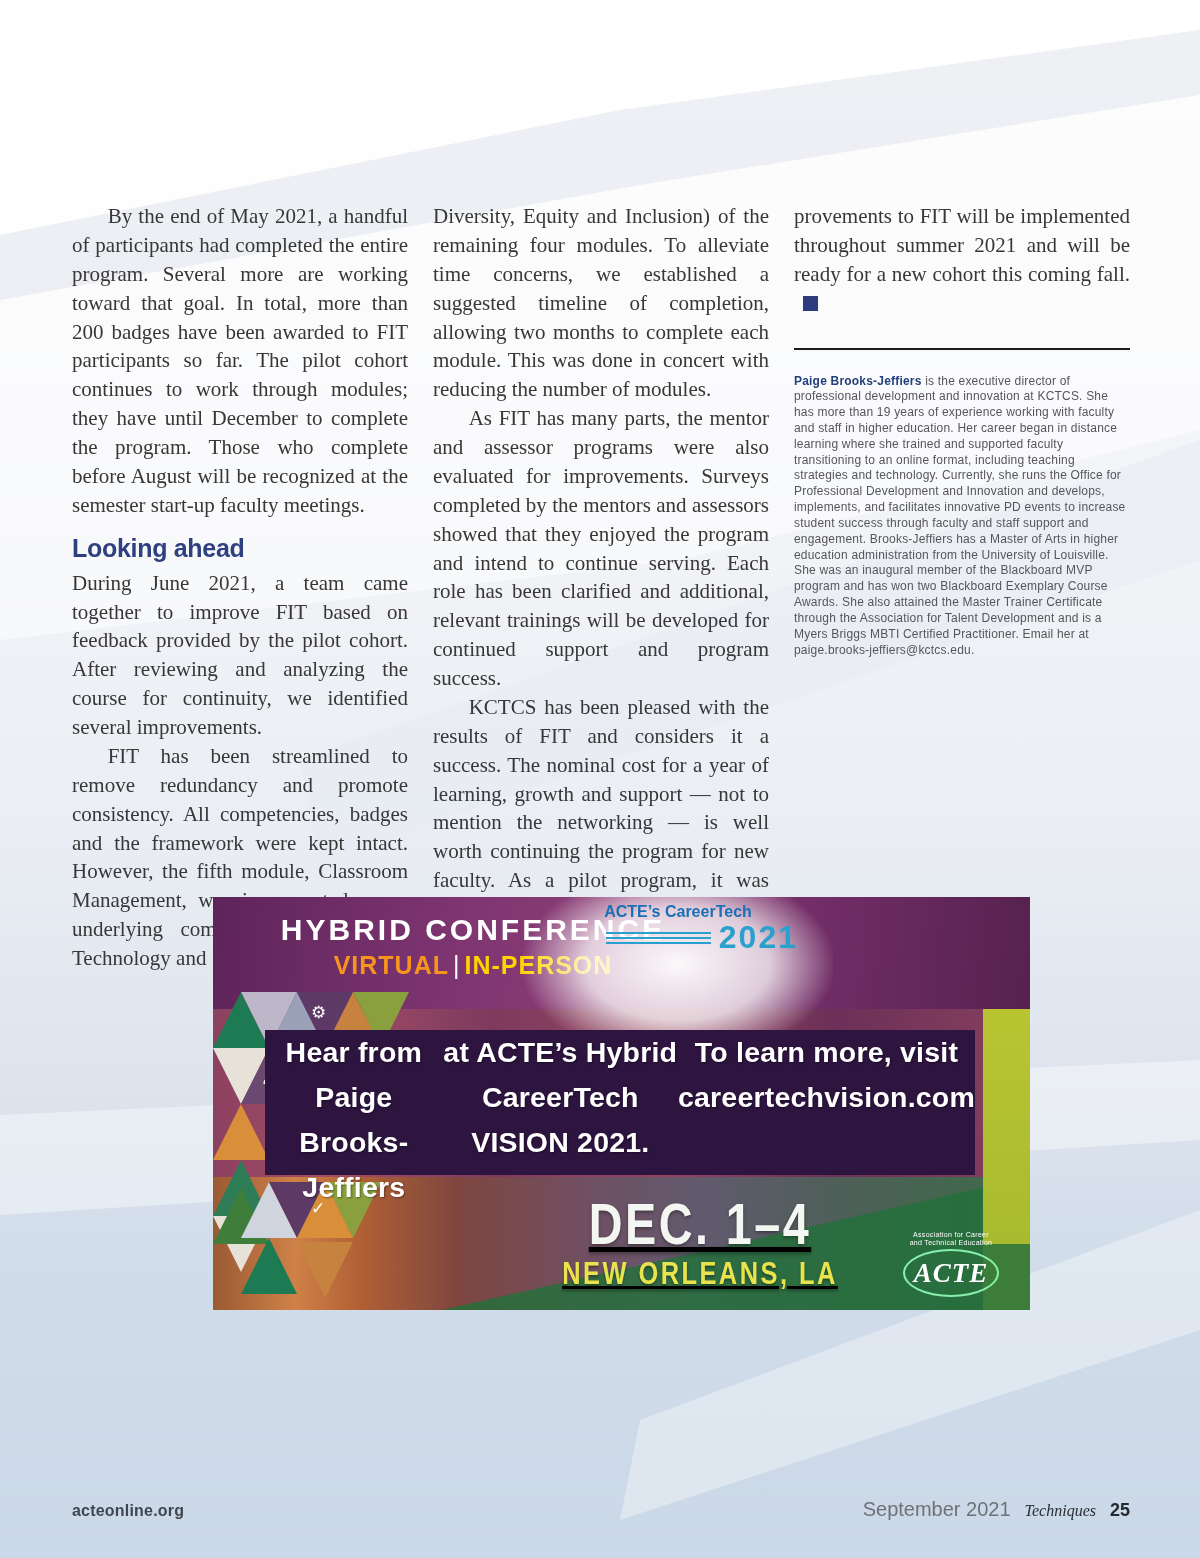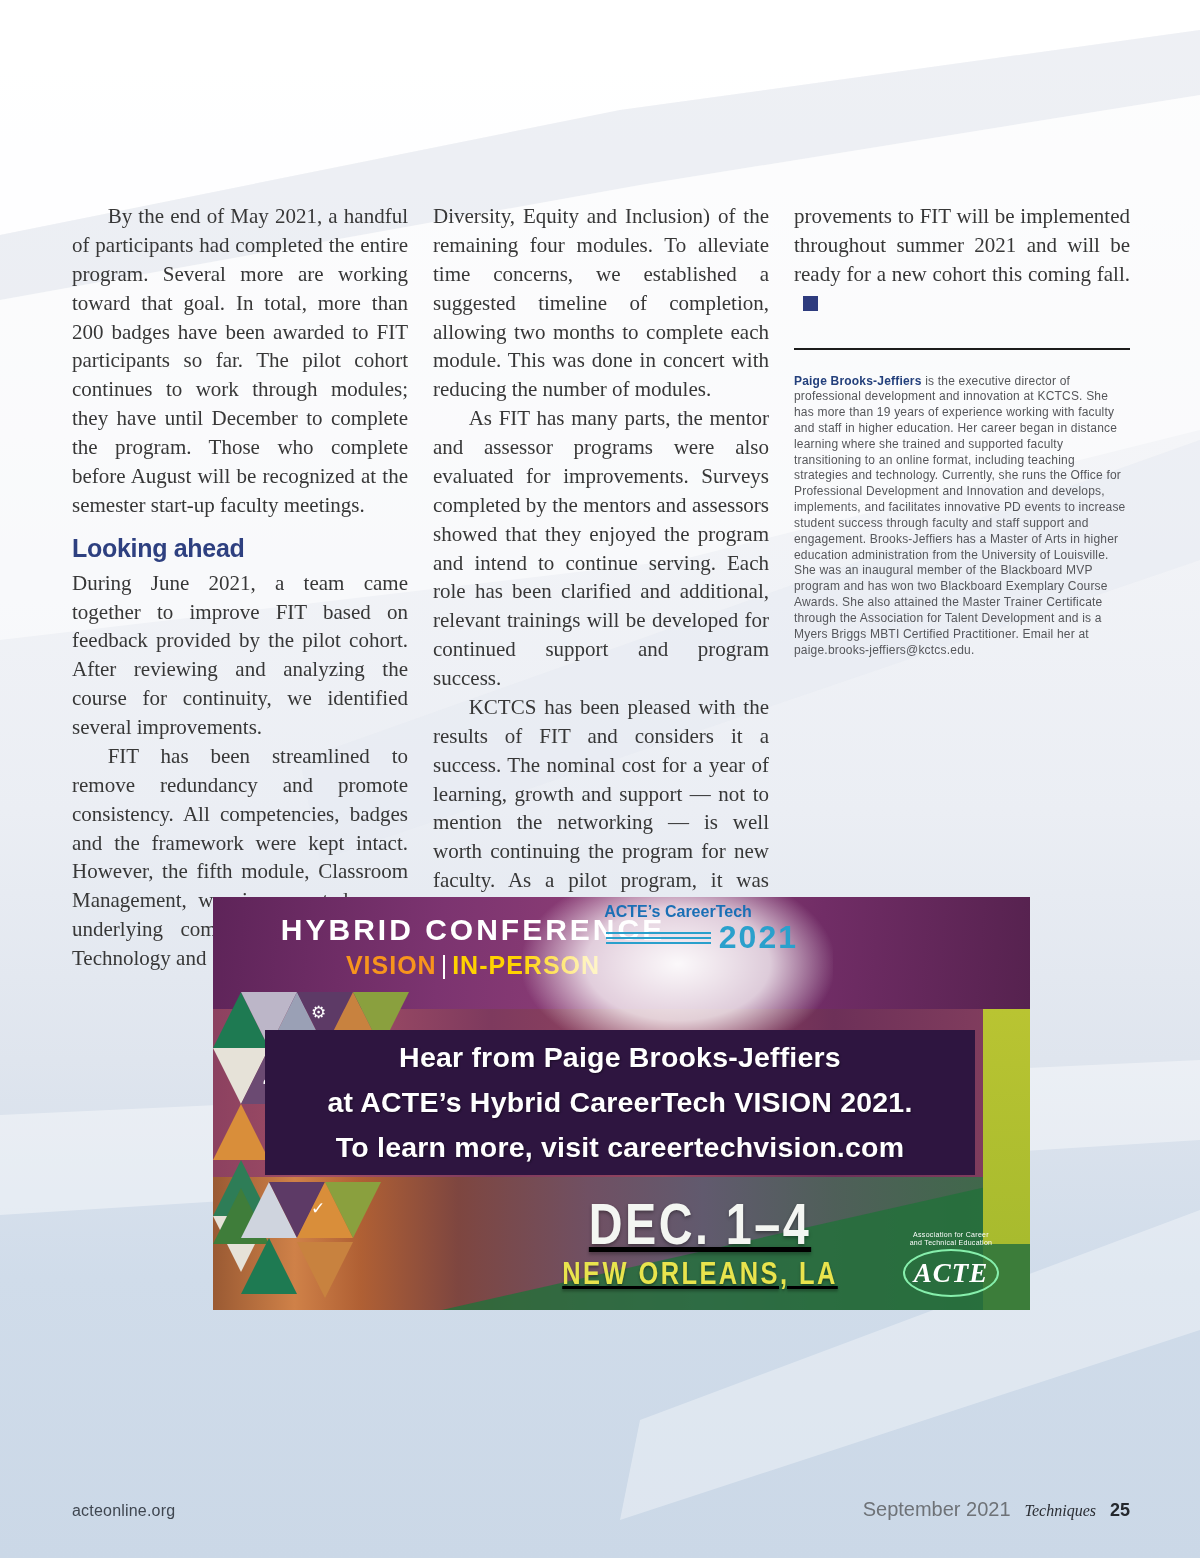--- a/index.html
+++ b/index.html
@@ -66,39 +66,39 @@
     background:repeating-linear-gradient(180deg,#2aa0cc 0 2px,transparent 2px 5px);}
   .vision-year{font-size:32px;font-weight:bold;color:#2aa0cc;letter-spacing:2px;}
 
   .mosaic{position:absolute;left:0;top:95px;width:170px;height:318px;}
   .tri{position:absolute;width:0;height:0;}
   .tri.up{border-left:28px solid transparent;border-right:28px solid transparent;}
   .tri.down{border-left:28px solid transparent;border-right:28px solid transparent;}
   .mosaic-icon{position:absolute;color:#fff;font-size:17px;line-height:1;}
 
   .ad-message{position:absolute;left:52px;top:133px;width:710px;height:145px;background:#2e1540;
-    display:flex;flex-direction:column;justify-content:center;text-align:center;color:#fff;}
+    display:flex;justify-content:center;text-align:center;color:#fff;}
   .ad-message div{font-size:28.5px;font-weight:bold;line-height:45px;letter-spacing:.2px;
     text-shadow:1px 1px 2px rgba(0,0,0,.4);}
 
   .ad-date-block{position:absolute;left:307px;top:296px;width:360px;text-align:center;text-decoration:underline;}
   .ad-date{font-size:57px;font-weight:bold;color:#f4f6f2;letter-spacing:3px;line-height:62px;
     transform:scaleX(.82);text-shadow:0 2px 4px rgba(0,0,0,.35);}
   .ad-city{font-size:31px;font-weight:bold;color:#e9e44d;letter-spacing:3px;line-height:38px;
     transform:scaleX(.82);text-shadow:0 2px 3px rgba(0,0,0,.35);}
 
   .acte-logo{position:absolute;left:678px;top:334px;width:120px;text-align:center;color:#fff;}
   .acte-small{font-size:7px;line-height:8px;letter-spacing:.3px;}
   .acte-oval{margin:2px auto 0 auto;width:92px;height:44px;border:2px solid #86efac;border-radius:50%;
     display:flex;align-items:center;justify-content:center;}
   .acte-word{font-family:"Liberation Serif",serif;font-style:italic;font-weight:bold;font-size:27px;letter-spacing:1px;}
 
   
   .footer{position:absolute;left:72px;right:70px;top:1498px;display:flex;justify-content:space-between;align-items:baseline;}
-  .footer-site{font-size:16px;color:#3f4650;letter-spacing:.2px;}
+  .footer-site{font-size:16px;color:#3f4650;letter-spacing:.2px;font-weight:bold;}
   .footer-right{display:flex;align-items:baseline;gap:14px;}
   .footer-issue{font-size:20px;color:#6e7277;text-align:right;}
   .footer-mag{font-family:"Liberation Serif",serif;font-style:italic;font-size:16px;color:#2a2d33;}
   .footer-page{font-size:18px;font-weight:bold;color:#25282d;}
 </style>
 </head>
 <body>
 
 <div class="page">
 
@@ -159,21 +159,21 @@
       <div class="tri down" style="left:112px;top:190px;border-top:56px solid #8aa03e;"></div>
       <div class="tri up" style="left:28px;top:246px;border-bottom:56px solid #1e7a52;"></div>
       <div class="tri down" style="left:84px;top:250px;border-top:56px solid #c8823f;"></div>
       <span class="mosaic-icon" style="left:98px;top:12px;">⚙</span>
       <span class="mosaic-icon" style="left:48px;top:78px;">♟</span>
       <span class="mosaic-icon" style="left:98px;top:208px;">✓</span>
     </div>
 
     <div class="kicker">
       <div class="kicker-line1">HYBRID CONFERENCE</div>
-      <div class="kicker-line2"><span class="kicker-virtual">VISION</span><span class="kicker-div">|</span><span class="kicker-inperson">IN-PERSON</span></div>
+      <div class="kicker-line2"><span class="kicker-virtual">VIRTUAL</span><span class="kicker-div">|</span><span class="kicker-inperson">IN-PERSON</span></div>
     </div>
 
     <div class="vision-glow"></div>
     <div class="vision-logo">
       <div class="vision-brand">ACTE’s CareerTech</div>
       <div class="vision-year-row">
           <span class="vision-dashes"></span>
           <span class="vision-year">2021</span>
         </div>
     </div>

